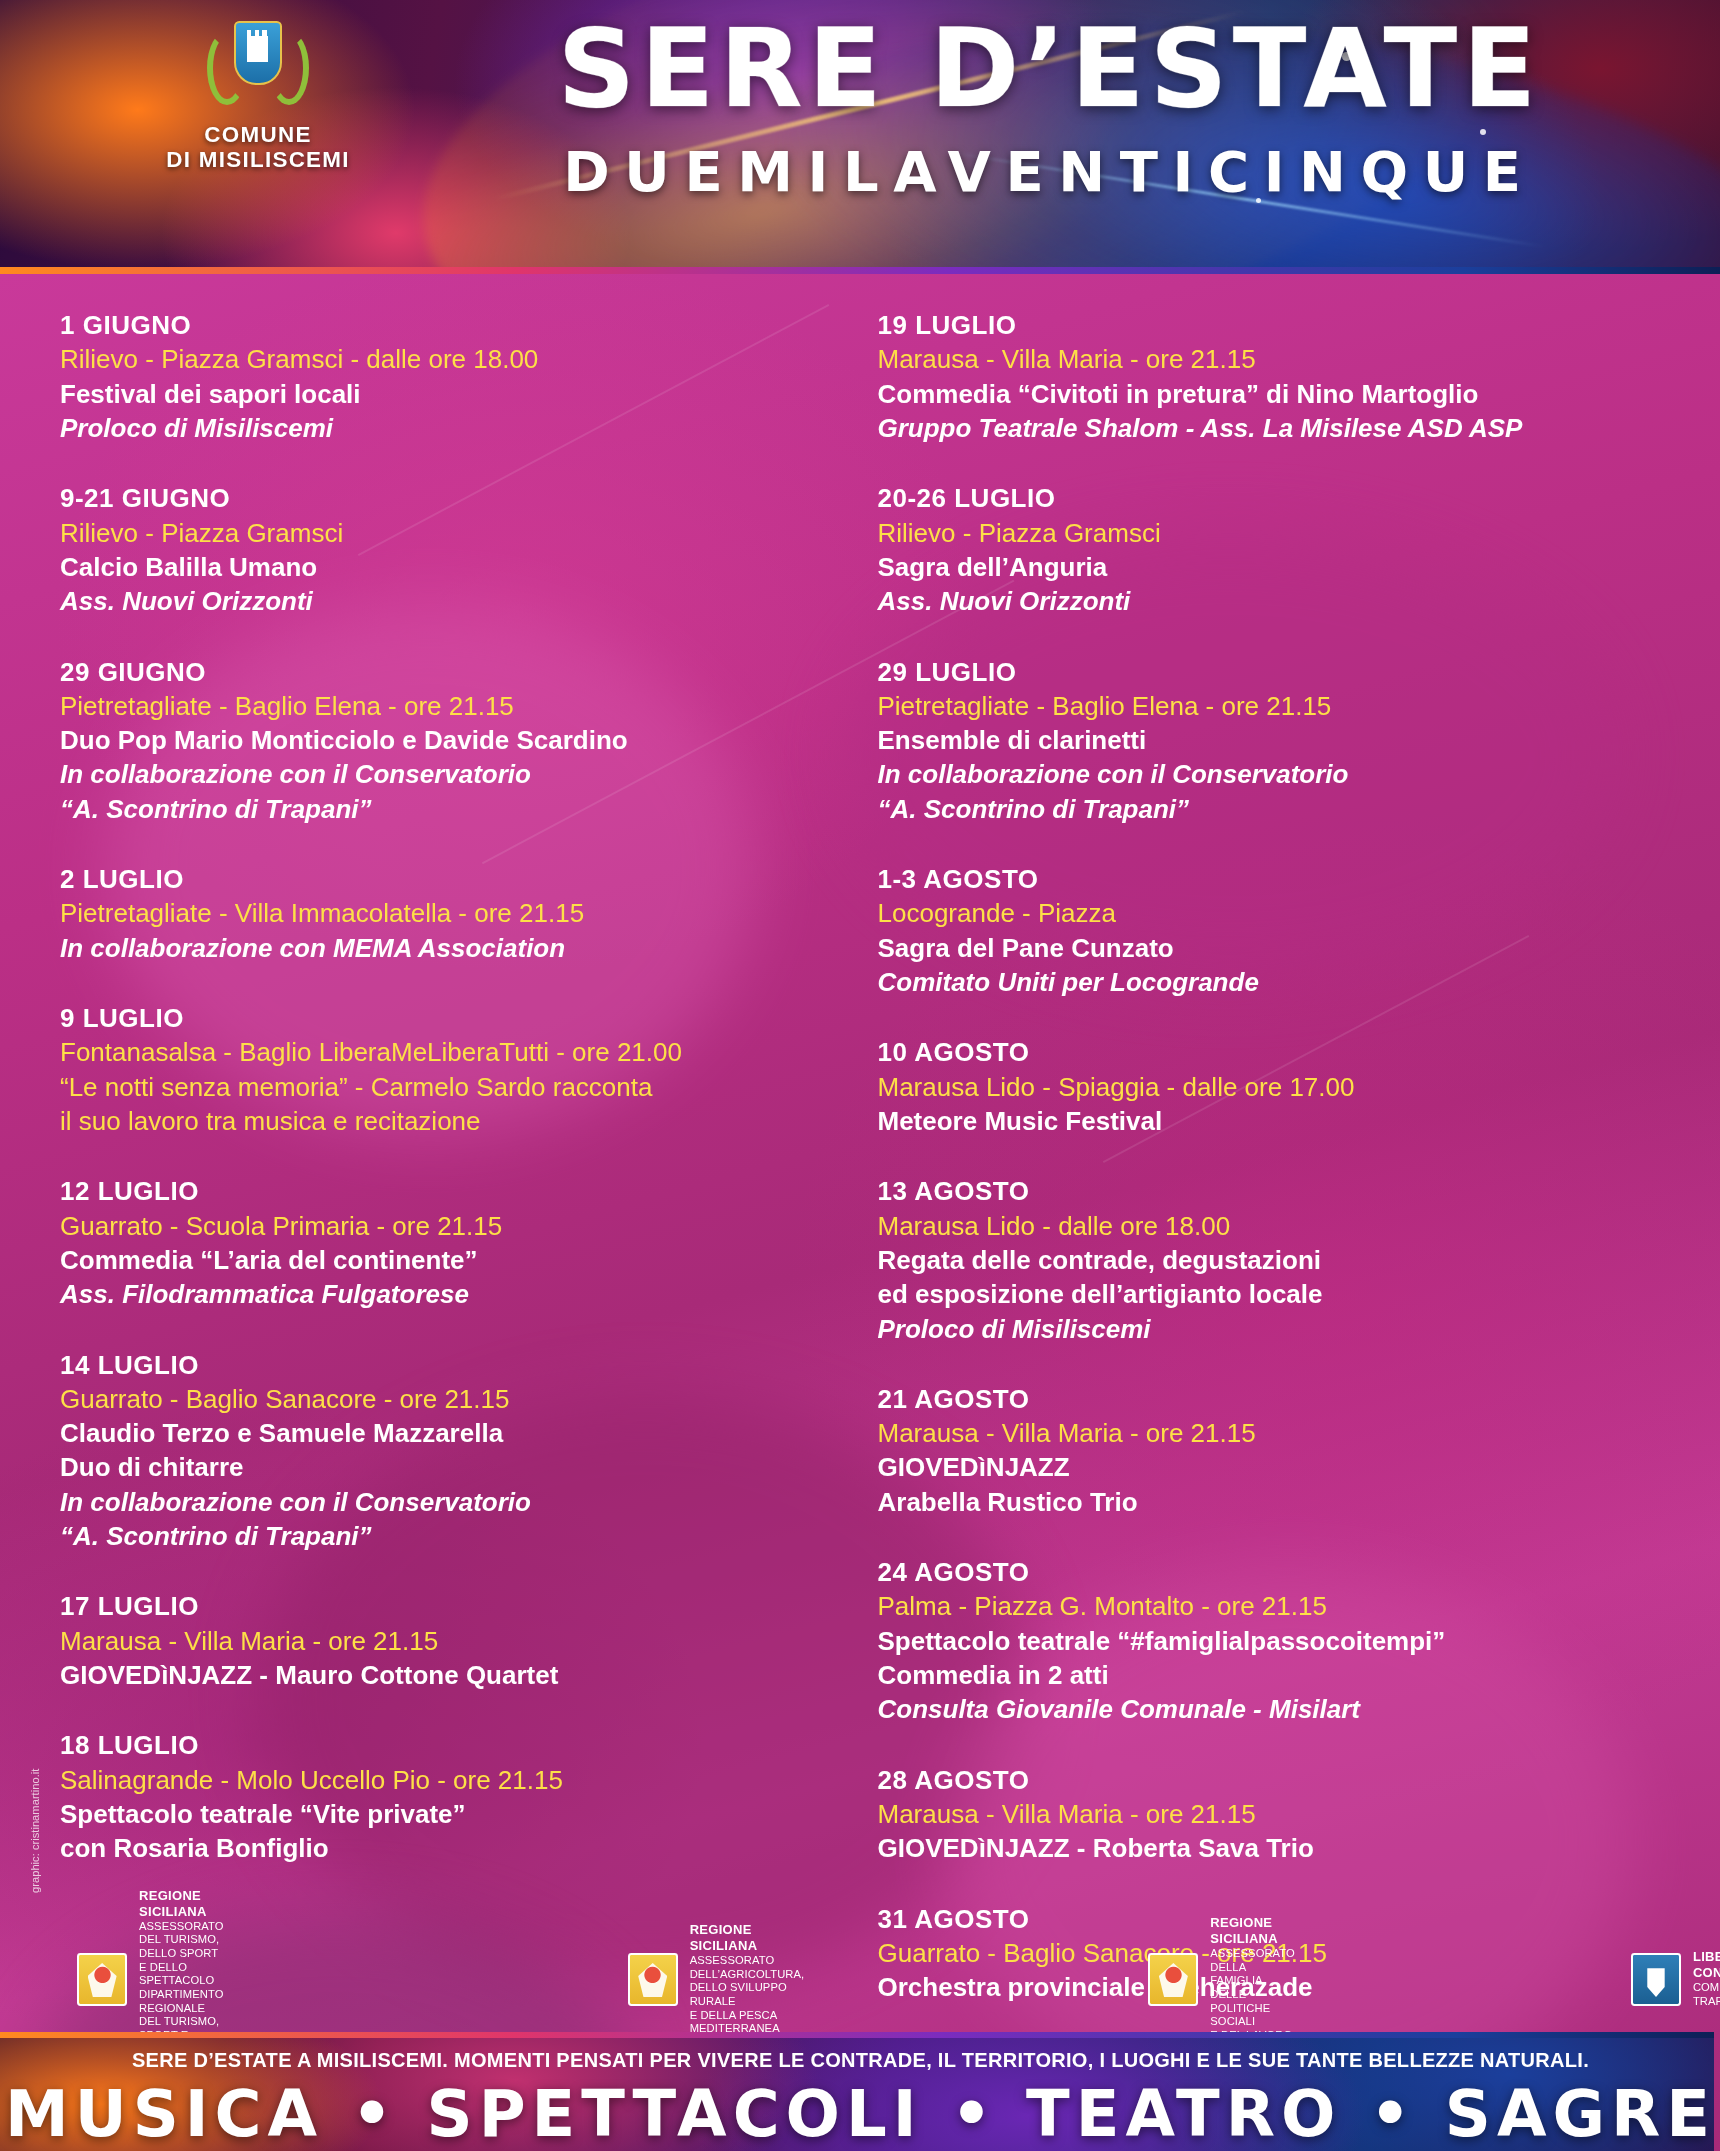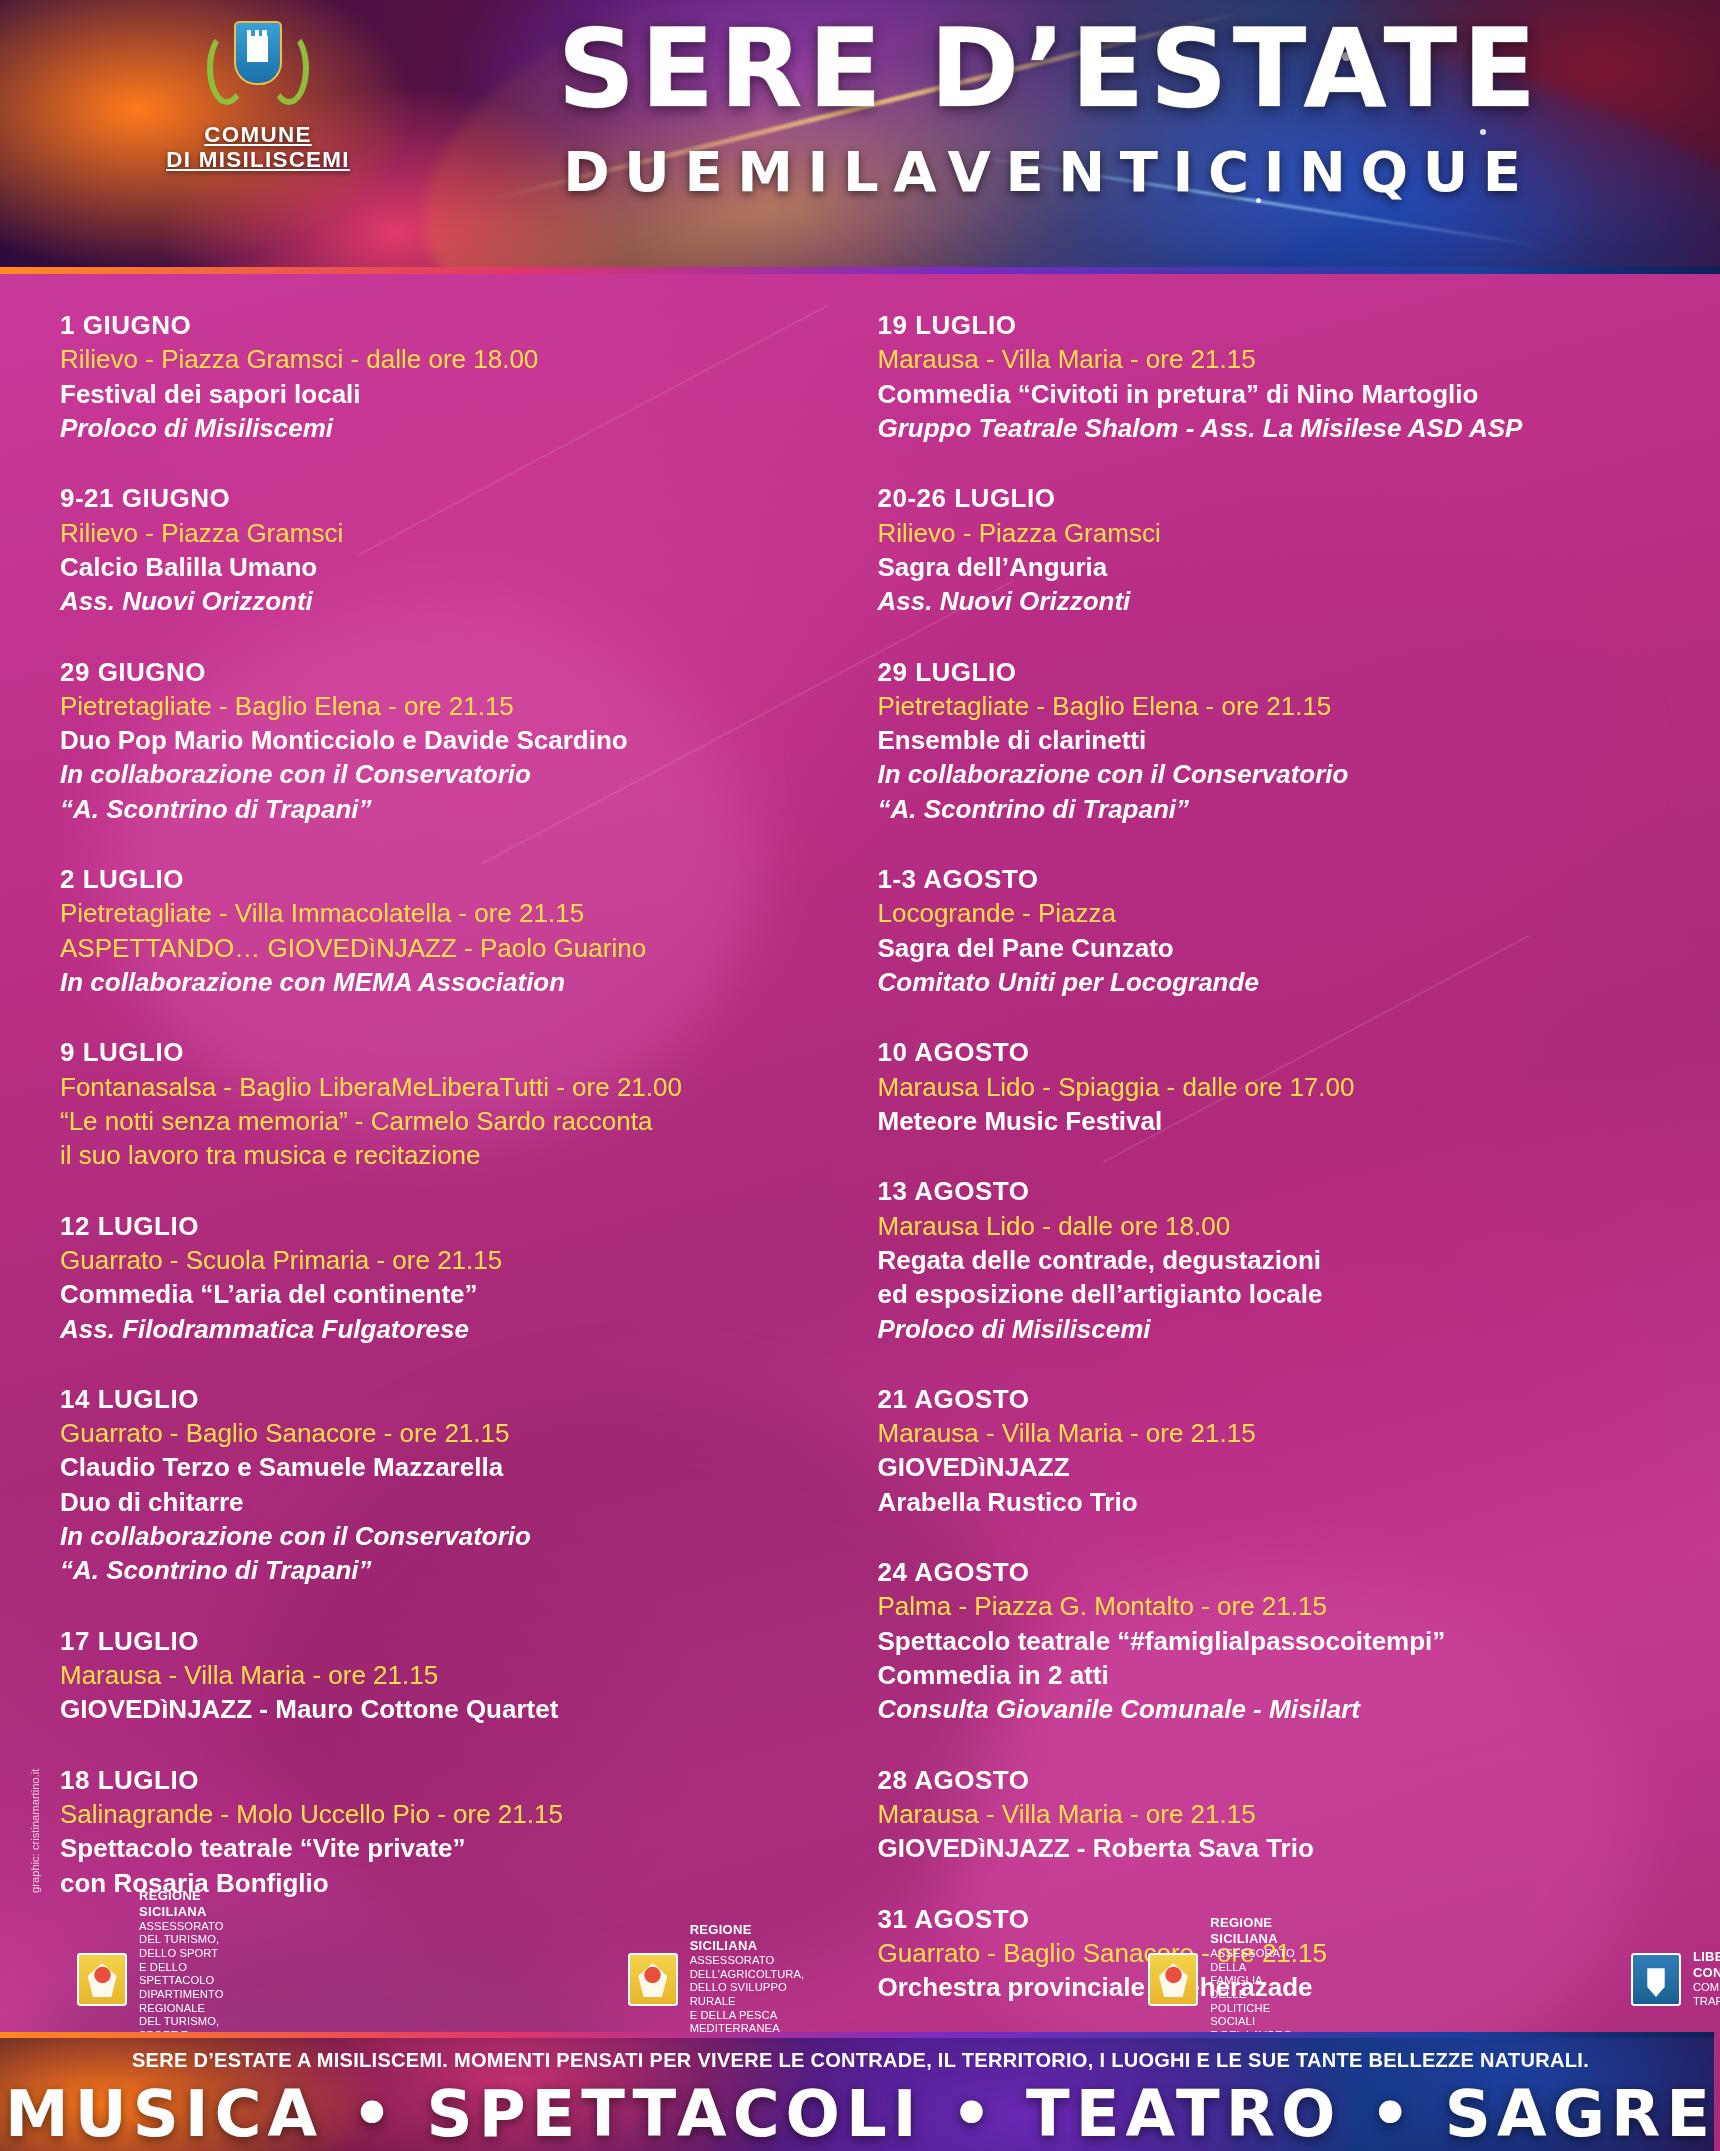--- a/index.html
+++ b/index.html
@@ -108,21 +108,20 @@
   }
   .crest .wreath-l { left: 8.6px; }
   .crest .wreath-r { right: 8.6px; transform: scaleX(-1); }
   .crest-name {
     font-weight: bold;
     letter-spacing: 1.3px;
     font-size: 22.4px;
     line-height: 1.12;
     margin-top: 3.4px;
     text-shadow: 0 1.7px 5.2px rgba(0,0,0,0.6);
-    text-decoration: underline;
   }
 
   .title-block {
     position: absolute;
     left: 447px; top: 13.8px;
     width: 1205px;
     text-align: center;
     color: #fff;
   }
   .title-main {
@@ -360,21 +359,20 @@
         <div class="event">
           <div class="date">29 GIUGNO</div>
           <div class="line">Pietretagliate - Baglio Elena - ore 21.15</div>
           <div class="line b">Duo Pop Mario Monticciolo e Davide Scardino</div>
           <div class="line i">In collaborazione con il Conservatorio</div>
           <div class="line i">“A. Scontrino di Trapani”</div>
         </div>
         <div class="event">
           <div class="date">2 LUGLIO</div>
           <div class="line">Pietretagliate - Villa Immacolatella - ore 21.15</div>
-          <div class="line">ASPETTANDO… GIOVEDìNJAZZ - Paolo Guarino</div>
           <div class="line i">In collaborazione con MEMA Association</div>
         </div>
         <div class="event">
           <div class="date">9 LUGLIO</div>
           <div class="line">Fontanasalsa  - Baglio LiberaMeLiberaTutti - ore 21.00</div>
           <div class="line">“Le notti senza memoria” - Carmelo Sardo racconta</div>
           <div class="line">il suo lavoro tra musica e recitazione</div>
         </div>
         <div class="event">
           <div class="date">12 LUGLIO</div>

